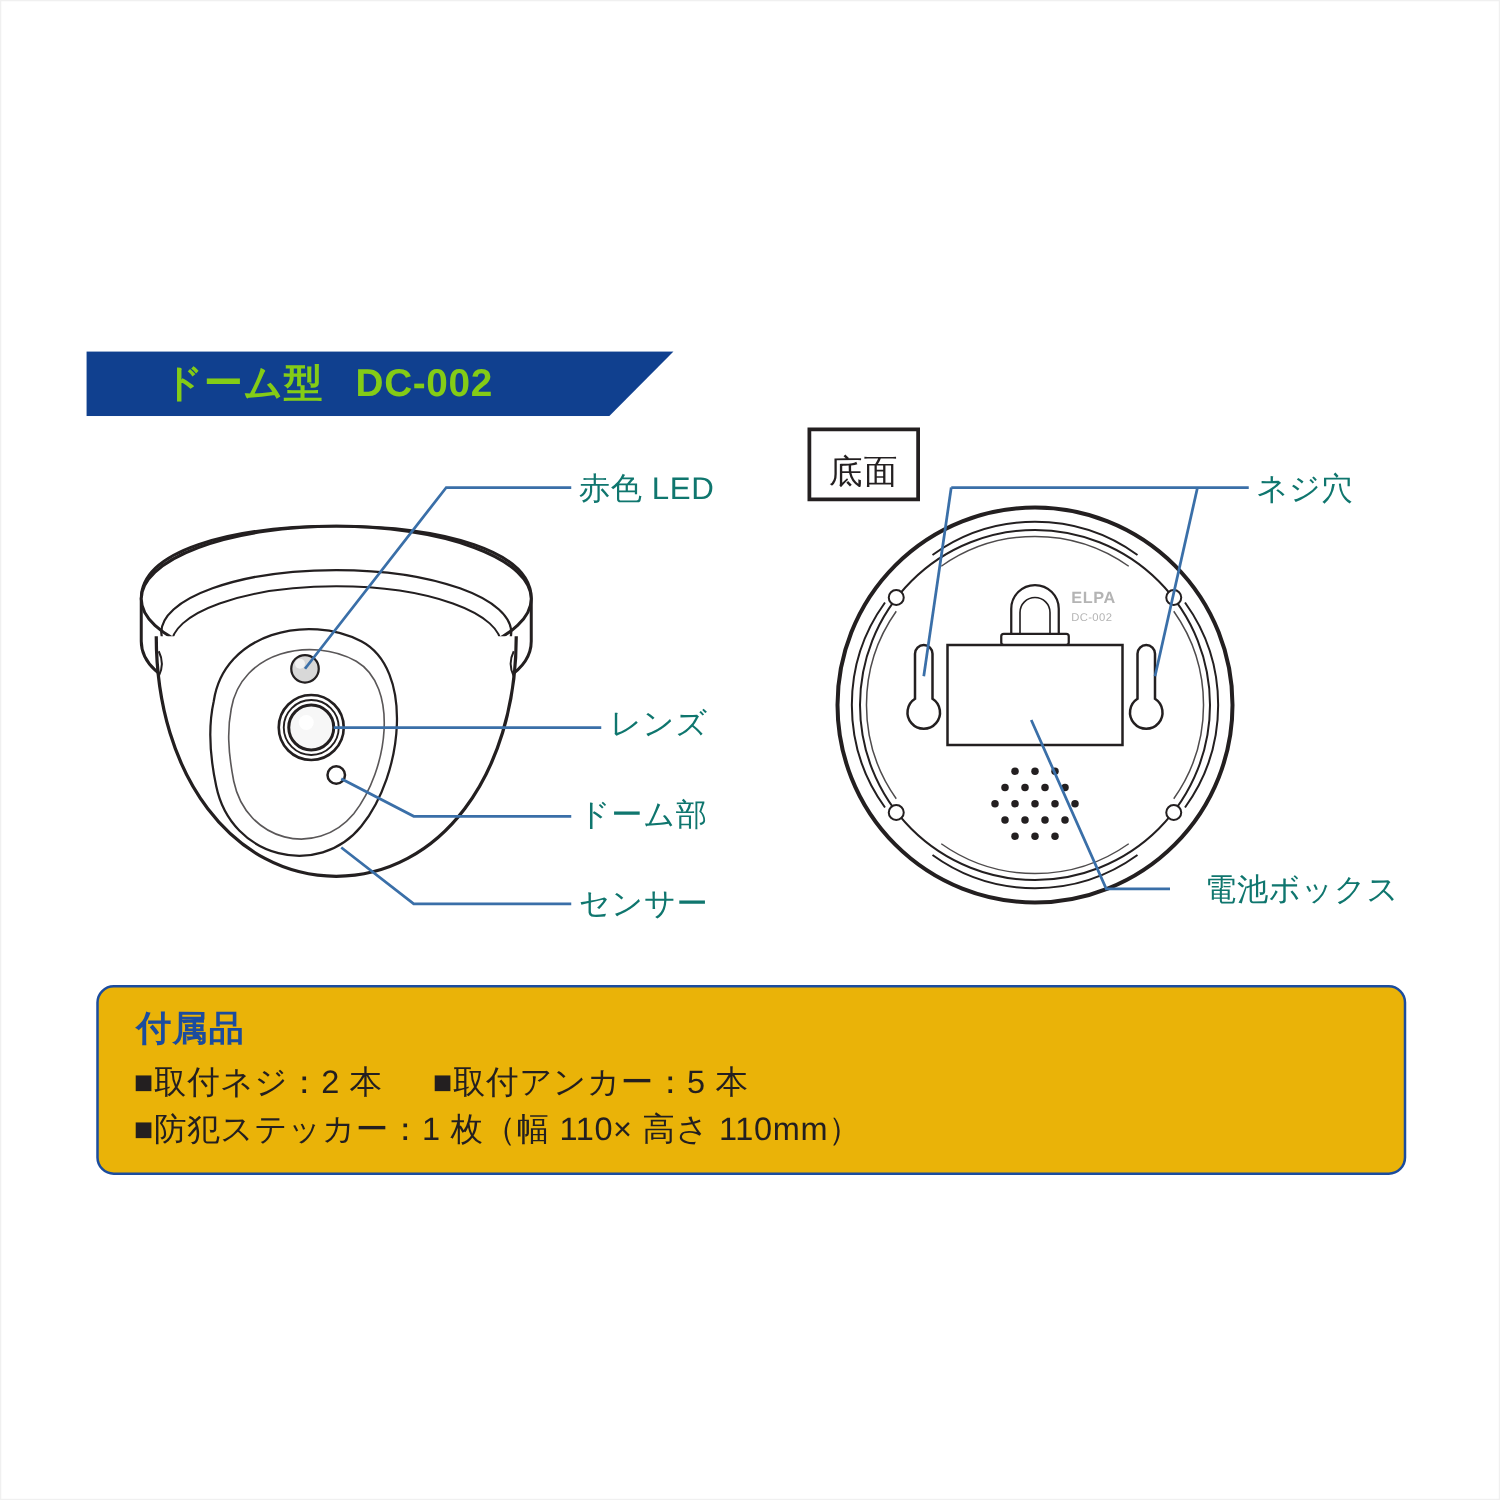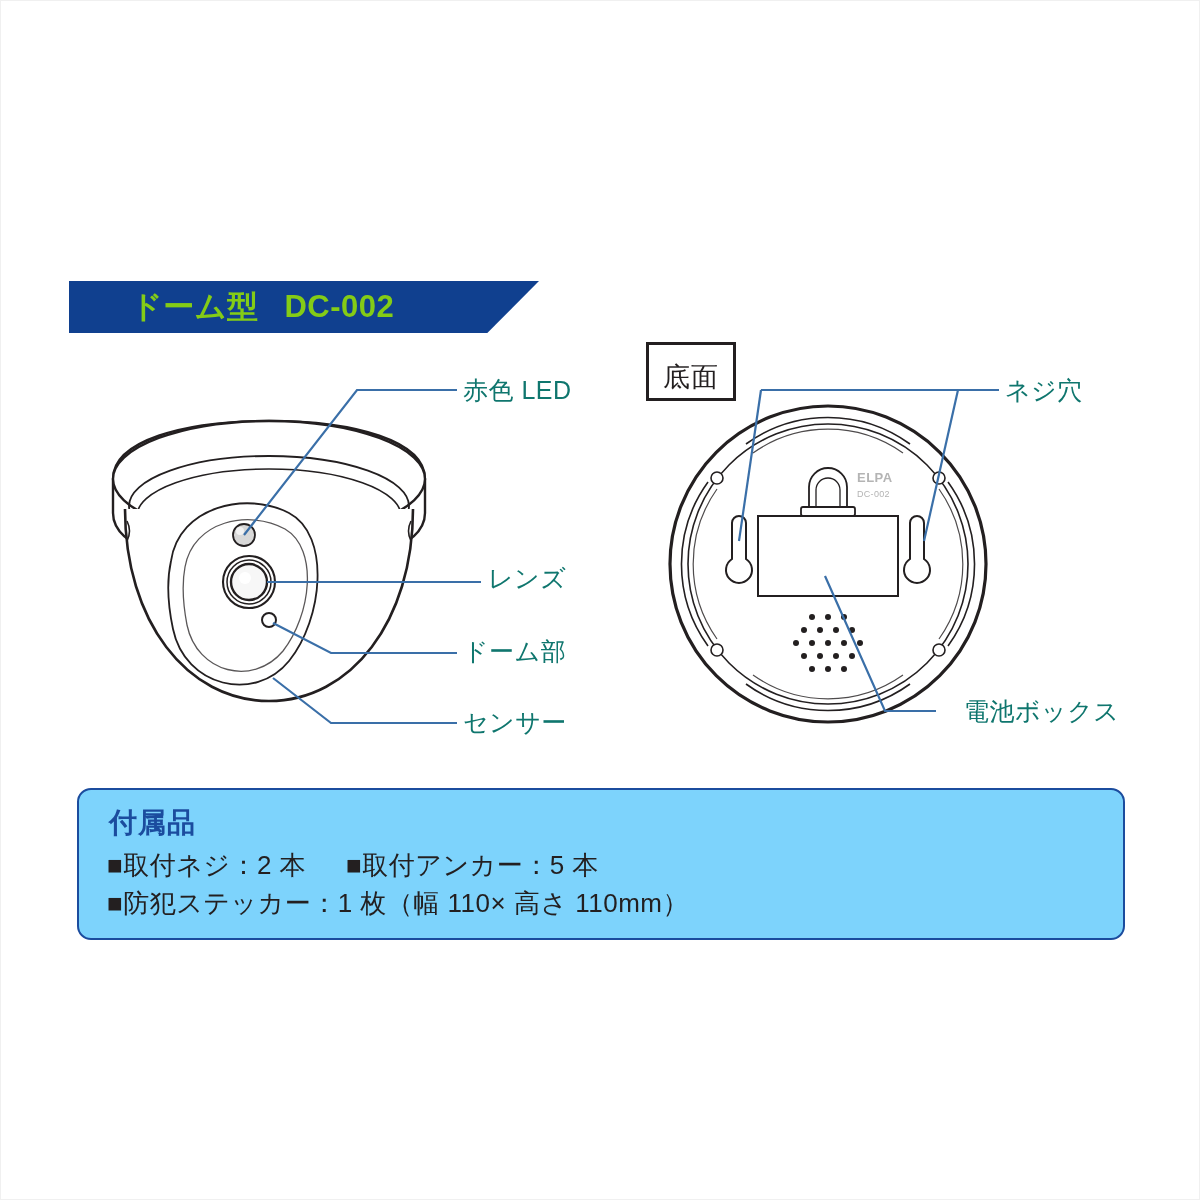--- a/index.html
+++ b/index.html
@@ -91,21 +91,21 @@
   
   .acc-panel {
     position: absolute;
     left: 76px;
     top: 787px;
     width: 1048px;
     height: 152px;
     box-sizing: border-box;
     border: 2px solid #1B4C9E;
     border-radius: 14px;
-    background: #7dd3fc;
+    background: #eab308;
   }
   .acc-title {
     position: absolute;
     left: 30px;
     top: 14px;
     font-size: 28px;
     font-weight: bold;
     color: #1B4C9E;
     letter-spacing: 1px;
   }

